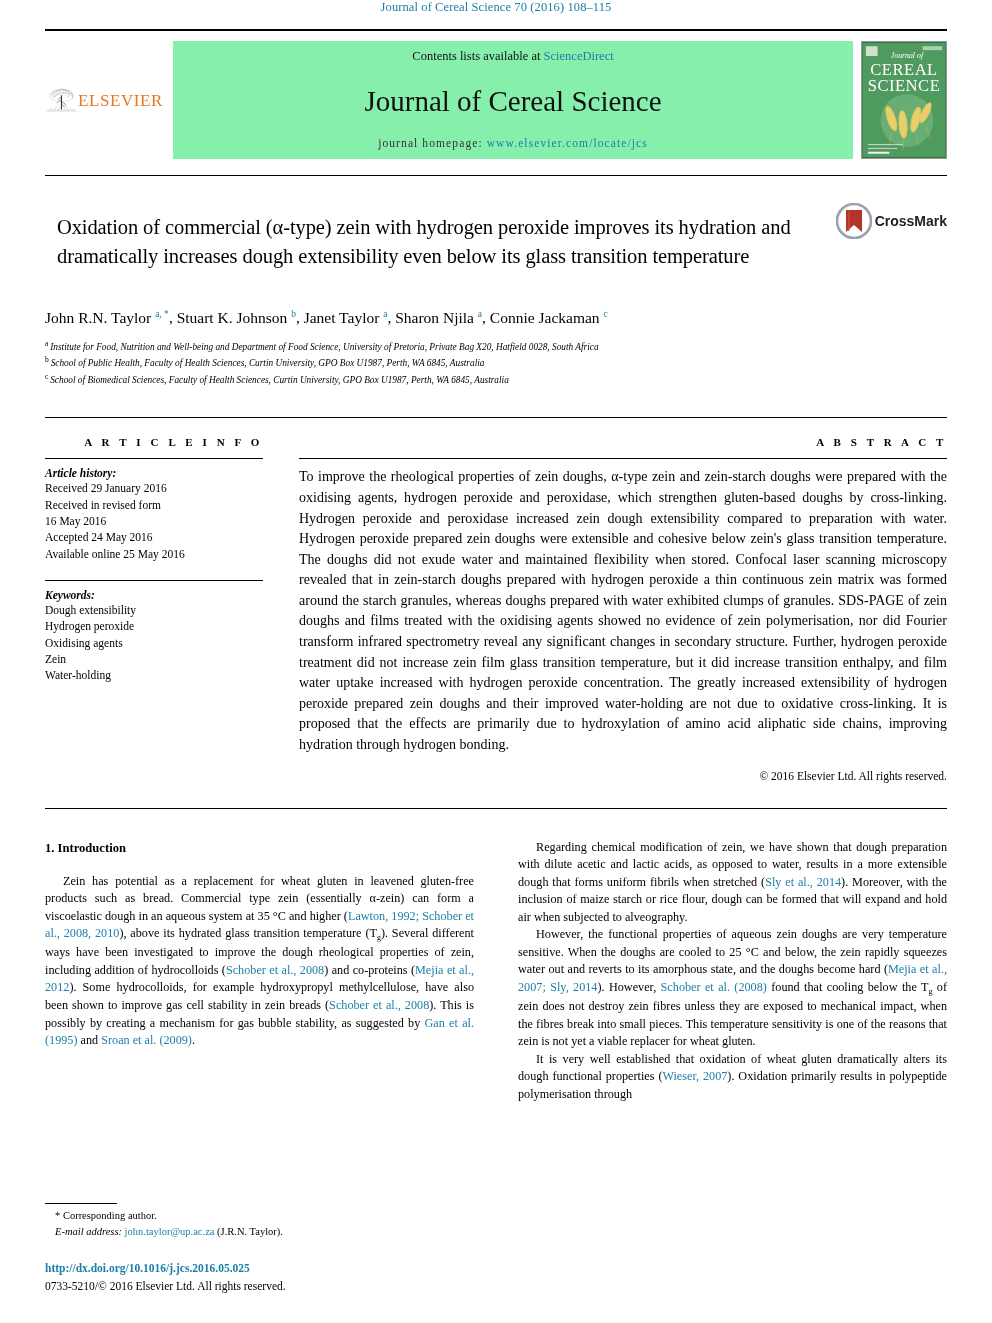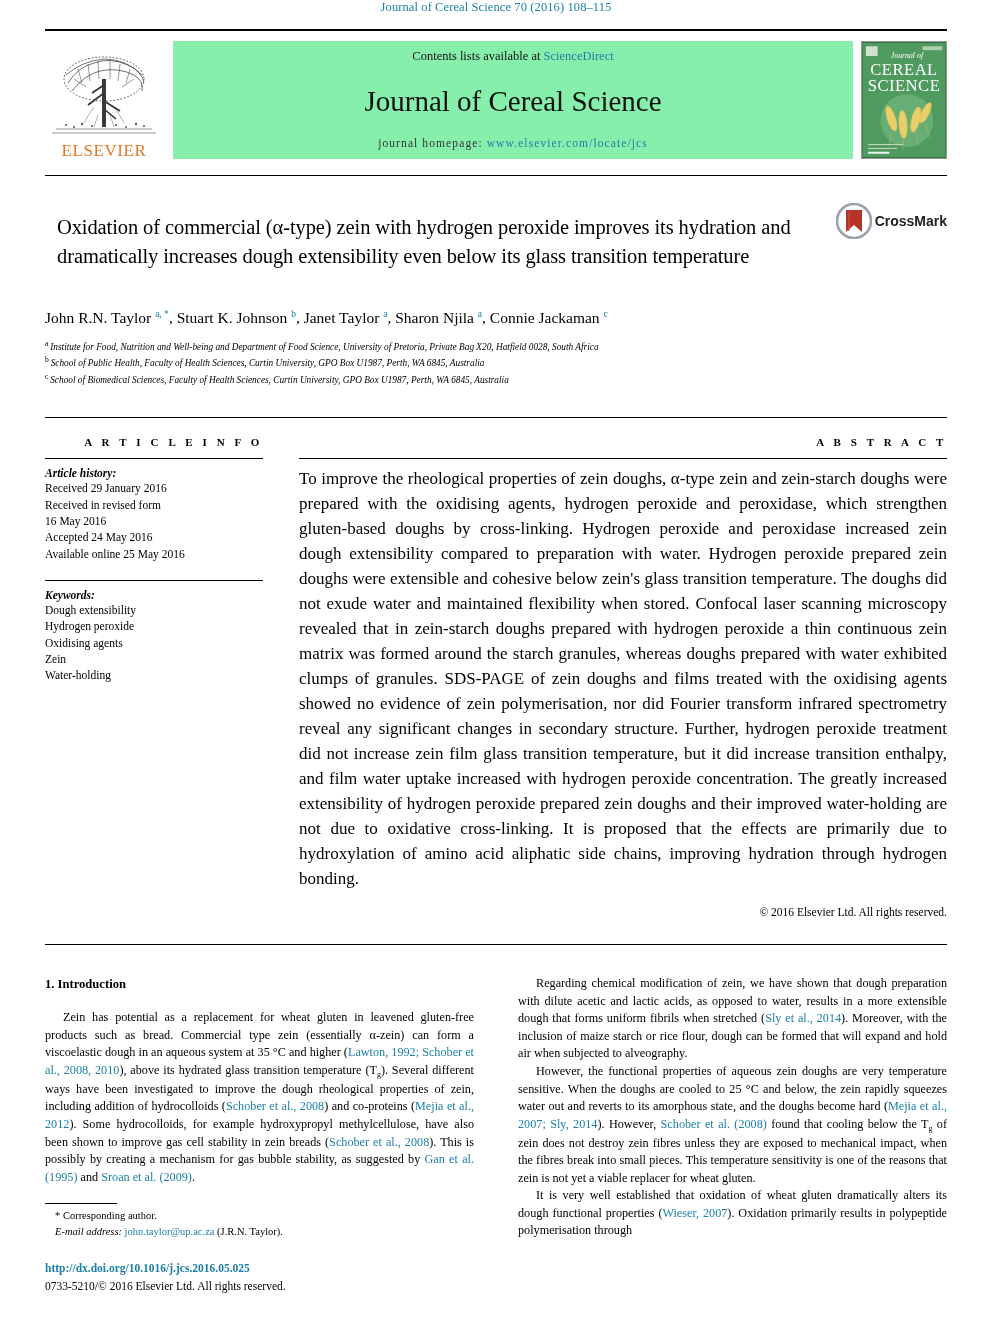--- a/index.html
+++ b/index.html
@@ -38,21 +38,21 @@
     border-top: 2.5px solid #000;
     padding-top: 10px;
     display: flex;
     align-items: stretch;
     height: 118px;
   }
   .elsevier-logo {
     width: 118px;
     flex: 0 0 118px;
     display: flex;
-    flex-direction: column;
+    flex-direction: row;
     justify-content: flex-end;
     align-items: center;
     position: relative;
   }
   .elsevier-tree {
     width: 112px;
     height: 92px;
   }
   .elsevier-word {
     font-family: "Liberation Serif", serif;
@@ -192,21 +192,21 @@
     font-style: italic;
     font-weight: bold;
     margin-bottom: 1px;
   }
   .hist-line, .kw-line {
     font-size: 11.5px;
     line-height: 1.42;
   }
   .kw-block { margin-top: 18px; }
   .abstract-body {
-    font-size: 17px;
+    font-size: 14px;
     line-height: 1.47;
     text-align: justify;
   }
   .copyright {
     text-align: right;
     font-size: 11.5px;
     margin-top: 14px;
   }
 
   

